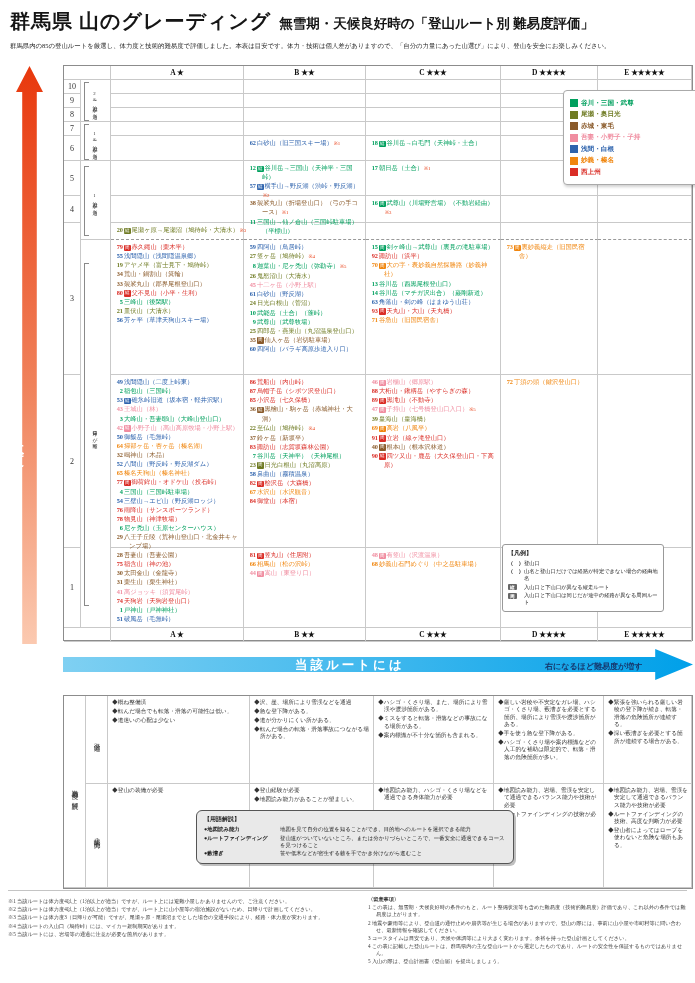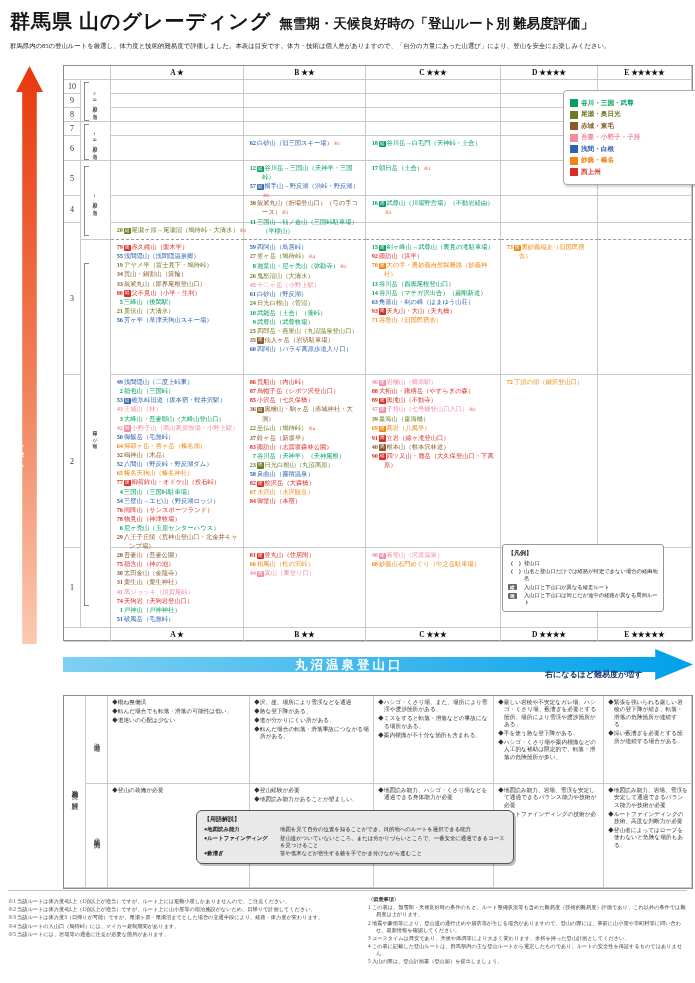--- a/index.html
+++ b/index.html
@@ -51,21 +51,21 @@
     border-radius:3px;padding:4px 5px;font-size:5.3px;z-index:5;color:#222;}
   .lb-title{font-weight:bold;font-size:6px;margin-bottom:2px;}
   .lb-item{display:flex;margin:1.5px 0;line-height:1.3;}
   .lb-sym{flex:0 0 16px;font-weight:bold;}
   .lb-sym-in[style]{color:#fff;border-radius:1px;font-size:4.6px;padding:0.5px 2px;}
   
   .tech-arrow{position:absolute;left:63px;top:649px;width:630px;height:31px;
     background:linear-gradient(to right,#7fd0f2,#00a0e9);
     clip-path:polygon(0 26%,94% 26%,94% 0,100% 50%,94% 100%,94% 74%,0 74%);}
   .tech-label{position:absolute;left:295px;top:657px;color:#fff;font-size:12.5px;font-weight:bold;letter-spacing:3px;z-index:2;}
-  .tech-note{position:absolute;left:545px;top:661px;color:#16386e;font-size:8px;font-weight:bold;z-index:2;margin-top:8px;}
+  .tech-note{position:absolute;left:545px;top:661px;color:#16386e;font-size:8px;font-weight:bold;z-index:2;}
   
   .exp{position:absolute;left:63px;top:695px;width:630px;display:grid;
     grid-template-columns:22px 22px 142px 124px 120px 110px 88px;
     grid-template-rows:88px 104px;border:1px solid #8c8c8c;box-sizing:border-box;}
   .exp .c{overflow:hidden;}
   .vlab{display:flex;align-items:center;justify-content:center;}
   .vlab span{writing-mode:vertical-rl;text-orientation:upright;font-size:6.6px;color:#333;letter-spacing:1px;}
   .bl-cell{padding:3px 3px 0 4px;font-size:5.7px;line-height:1.3;color:#333;}
   .bl{padding-left:6px;text-indent:-6px;margin-bottom:1.5px;}
   
@@ -392,21 +392,21 @@
         </div>
 
         <div class="lb-item">
           <span class="lb-sym"><span class="lb-sym-in" style="background-color: rgb(102, 102, 102);">周</span></span>
           <span>入山口と下山口は同じだが途中の経路が異なる周回ルート</span>
         </div>
       </div>
   </div>
 
   <div class="tech-arrow"></div>
-  <div class="tech-label">丸沼温泉登山口</div>
+  <div class="tech-label">当該ルートには</div>
   <div class="tech-note">右になるほど難易度が増す</div>
 
   <div class="exp">
     <div class="c vlab" style="grid-area:1/1/3/2">
         <span>難易度の解説</span>
       </div>
     <div class="c vlab" style="grid-area:1/2">
         <span>登山道</span>
       </div>
     <div class="c vlab" style="grid-area:2/2">

